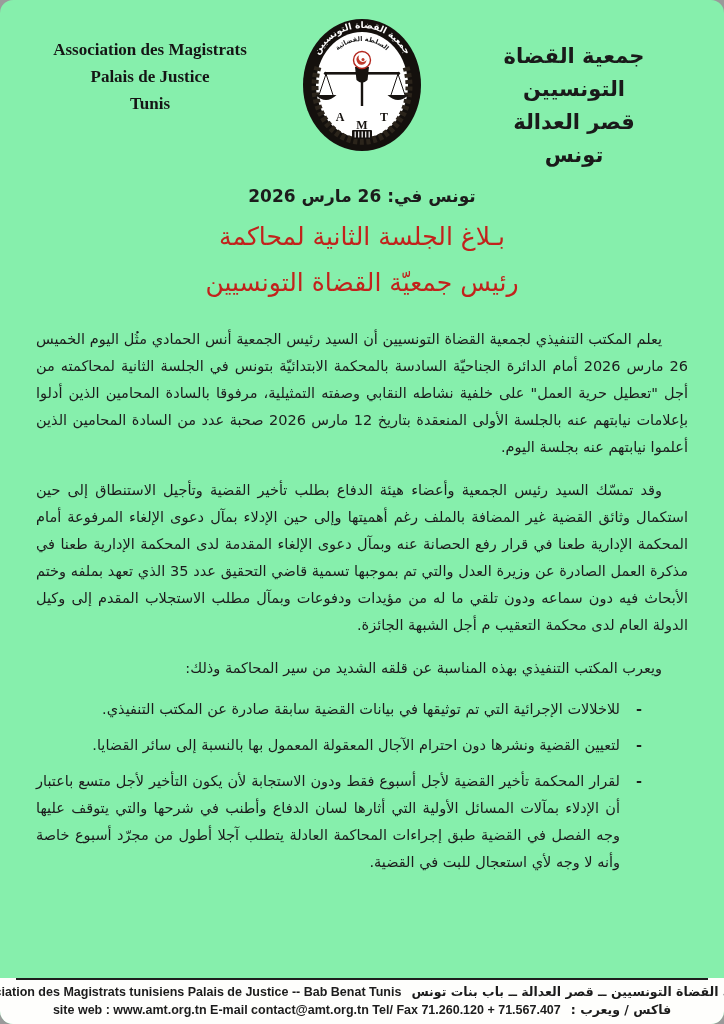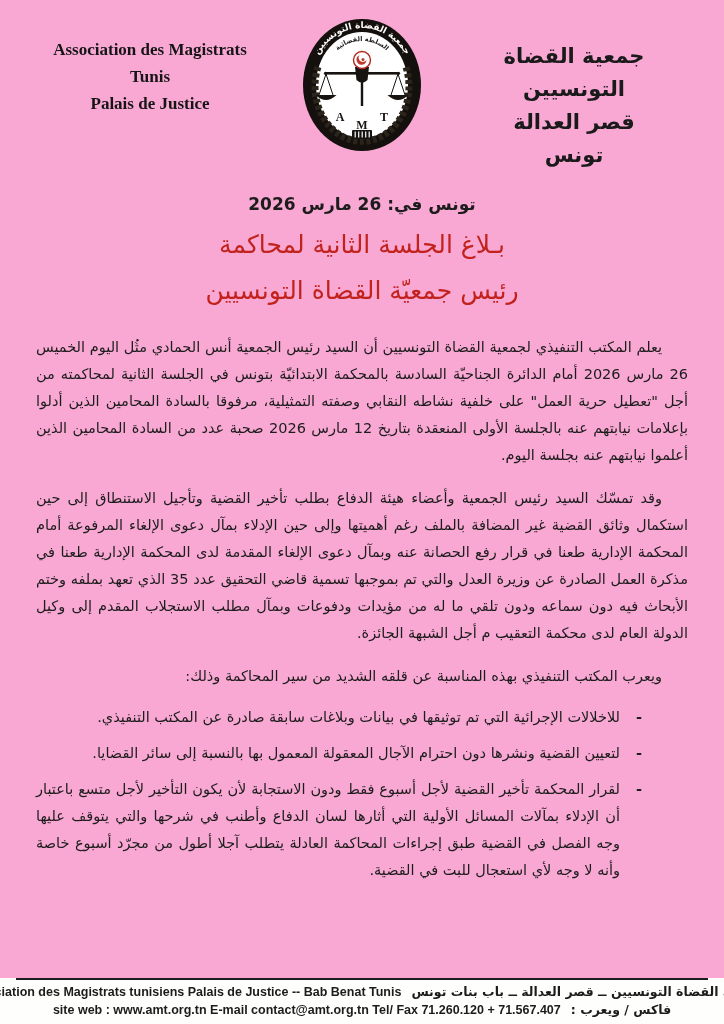--- a/index.html
+++ b/index.html
@@ -1,33 +1,34 @@
 <!DOCTYPE html>
 <html lang="ar"><head>
 <meta charset="utf-8">
 <style>
   html,body { margin:0; padding:0; background:#9a9a9a; }
   .page {
     width:724px; height:1024px; margin:0 auto; position:relative;
-    background:#f9a8d4; color:#1c1c1c; box-sizing:border-box; overflow:hidden;
+    background:#86efac; color:#1c1c1c; box-sizing:border-box; overflow:hidden;
     font-family:"DejaVu Sans", sans-serif;
+    border-radius:13px;
   }
   
   .letterhead { display:flex; justify-content:space-between; align-items:flex-start; padding:14px 34px 0 34px; }
   .lh-left {
     width:232px; margin-top:22px; text-align:center;
     font-family:"Liberation Serif", serif; font-weight:bold; font-size:17px; line-height:27px; color:#151515;
   }
   .lh-logo { width:124px; height:136px; flex:0 0 auto; margin-top:3px; }
   .lh-right {
     width:232px; margin-top:26px; text-align:center; direction:rtl;
     font-weight:bold; font-size:21px; line-height:33px; color:#1a1a1a;
   }
   
-  .date-line { text-align:center; font-weight:bold; font-size:17px; margin-top:22px; direction:rtl; }
+  .date-line { text-align:center; font-weight:bold; font-size:17px; margin-top:14px; direction:rtl; }
   .doc-title { text-align:center; font-weight:normal; font-size:25px; line-height:46px; margin-top:8px; direction:rtl; }
   
   .doc-body {
     direction:rtl; text-align:justify; margin:20px 36px 6px 36px;
     font-size:14.5px; line-height:27px;
   }
   .doc-body p { margin:0 0 16px 0; text-indent:26px; }
   .doc-body p.intro { margin-bottom:12px; }
   .bullets { list-style:none; margin:14px 42px 0 0; padding:0; }
   .bullets li { position:relative; padding-right:26px; margin-bottom:9px; text-align:justify; }
@@ -40,22 +41,22 @@
   .footer-line .arabic { font-family:"DejaVu Sans", sans-serif; }
 </style>
 </head>
 <body>
 
 <div class="page">
 
   <header class="letterhead">
     <div class="lh-left">
       <div>Association des Magistrats</div>
+      <div>Palais de Justice</div>
       <div>Tunis</div>
-      <div>Palais de Justice</div>
     </div>
 
     <div class="lh-logo">
       <svg viewBox="0 0 124 136" width="124" height="136" xmlns="http://www.w3.org/2000/svg">
         <defs>
           <path id="ringTop" d="M 10,70 A 52 59 0 0 1 114,70"></path>
           <path id="innerTop" d="M 26,60 A 36 36 0 0 1 98,60"></path>
         </defs>
 
         <ellipse cx="62" cy="68" rx="59" ry="66" fill="#14100d"></ellipse>
@@ -116,21 +117,21 @@
   </div>
 
   <main class="doc-body">
     <p>يعلم المكتب التنفيذي لجمعية القضاة التونسيين أن السيد رئيس الجمعية أنس الحمادي مثُل اليوم الخميس 26 مارس 2026 أمام الدائرة الجناحيّة السادسة بالمحكمة الابتدائيّة بتونس في الجلسة الثانية لمحاكمته من أجل "تعطيل حرية العمل" على خلفية نشاطه النقابي وصفته التمثيلية، مرفوقا بالسادة المحامين الذين أدلوا بإعلامات نيابتهم عنه بالجلسة الأولى المنعقدة بتاريخ 12 مارس 2026 صحبة عدد من السادة المحامين الذين أعلموا نيابتهم عنه بجلسة اليوم.</p>
     <p>وقد تمسّك السيد رئيس الجمعية وأعضاء هيئة الدفاع بطلب تأخير القضية وتأجيل الاستنطاق إلى حين استكمال وثائق القضية غير المضافة بالملف رغم أهميتها وإلى حين الإدلاء بمآل دعوى الإلغاء المرفوعة أمام المحكمة الإدارية طعنا في قرار رفع الحصانة عنه وبمآل دعوى الإلغاء المقدمة لدى المحكمة الإدارية طعنا في مذكرة العمل الصادرة عن وزيرة العدل والتي تم بموجبها تسمية قاضي التحقيق عدد 35 الذي تعهد بملفه وختم الأبحاث فيه دون سماعه ودون تلقي ما له من مؤيدات ودفوعات وبمآل مطلب الاستجلاب المقدم إلى وكيل الدولة العام لدى محكمة التعقيب م أجل الشبهة الجائزة.</p>
     <p class="intro">ويعرب المكتب التنفيذي بهذه المناسبة عن قلقه الشديد من سير المحاكمة وذلك:</p>
 
     <ul class="bullets">
       <li>
         <span class="dash">-</span>
-        <span>للاخلالات الإجرائية التي تم توثيقها في بيانات وبلاغات سابقة صادرة عن المكتب التنفيذي.</span>
+        <span>للاخلالات الإجرائية التي تم توثيقها في بيانات القضية سابقة صادرة عن المكتب التنفيذي.</span>
       </li>
       <li>
         <span class="dash">-</span>
         <span>لتعيين القضية ونشرها دون احترام الآجال المعقولة المعمول بها بالنسبة إلى سائر القضايا.</span>
       </li>
       <li>
         <span class="dash">-</span>
         <span>لقرار المحكمة تأخير القضية لأجل أسبوع فقط ودون الاستجابة لأن يكون التأخير لأجل متسع باعتبار أن الإدلاء بمآلات المسائل الأولية التي أثارها لسان الدفاع وأطنب في شرحها والتي يتوقف عليها وجه الفصل في القضية طبق إجراءات المحاكمة العادلة يتطلب آجلا أطول من مجرّد أسبوع خاصة وأنه لا وجه لأي استعجال للبت في القضية.</span>
       </li>
     </ul>

